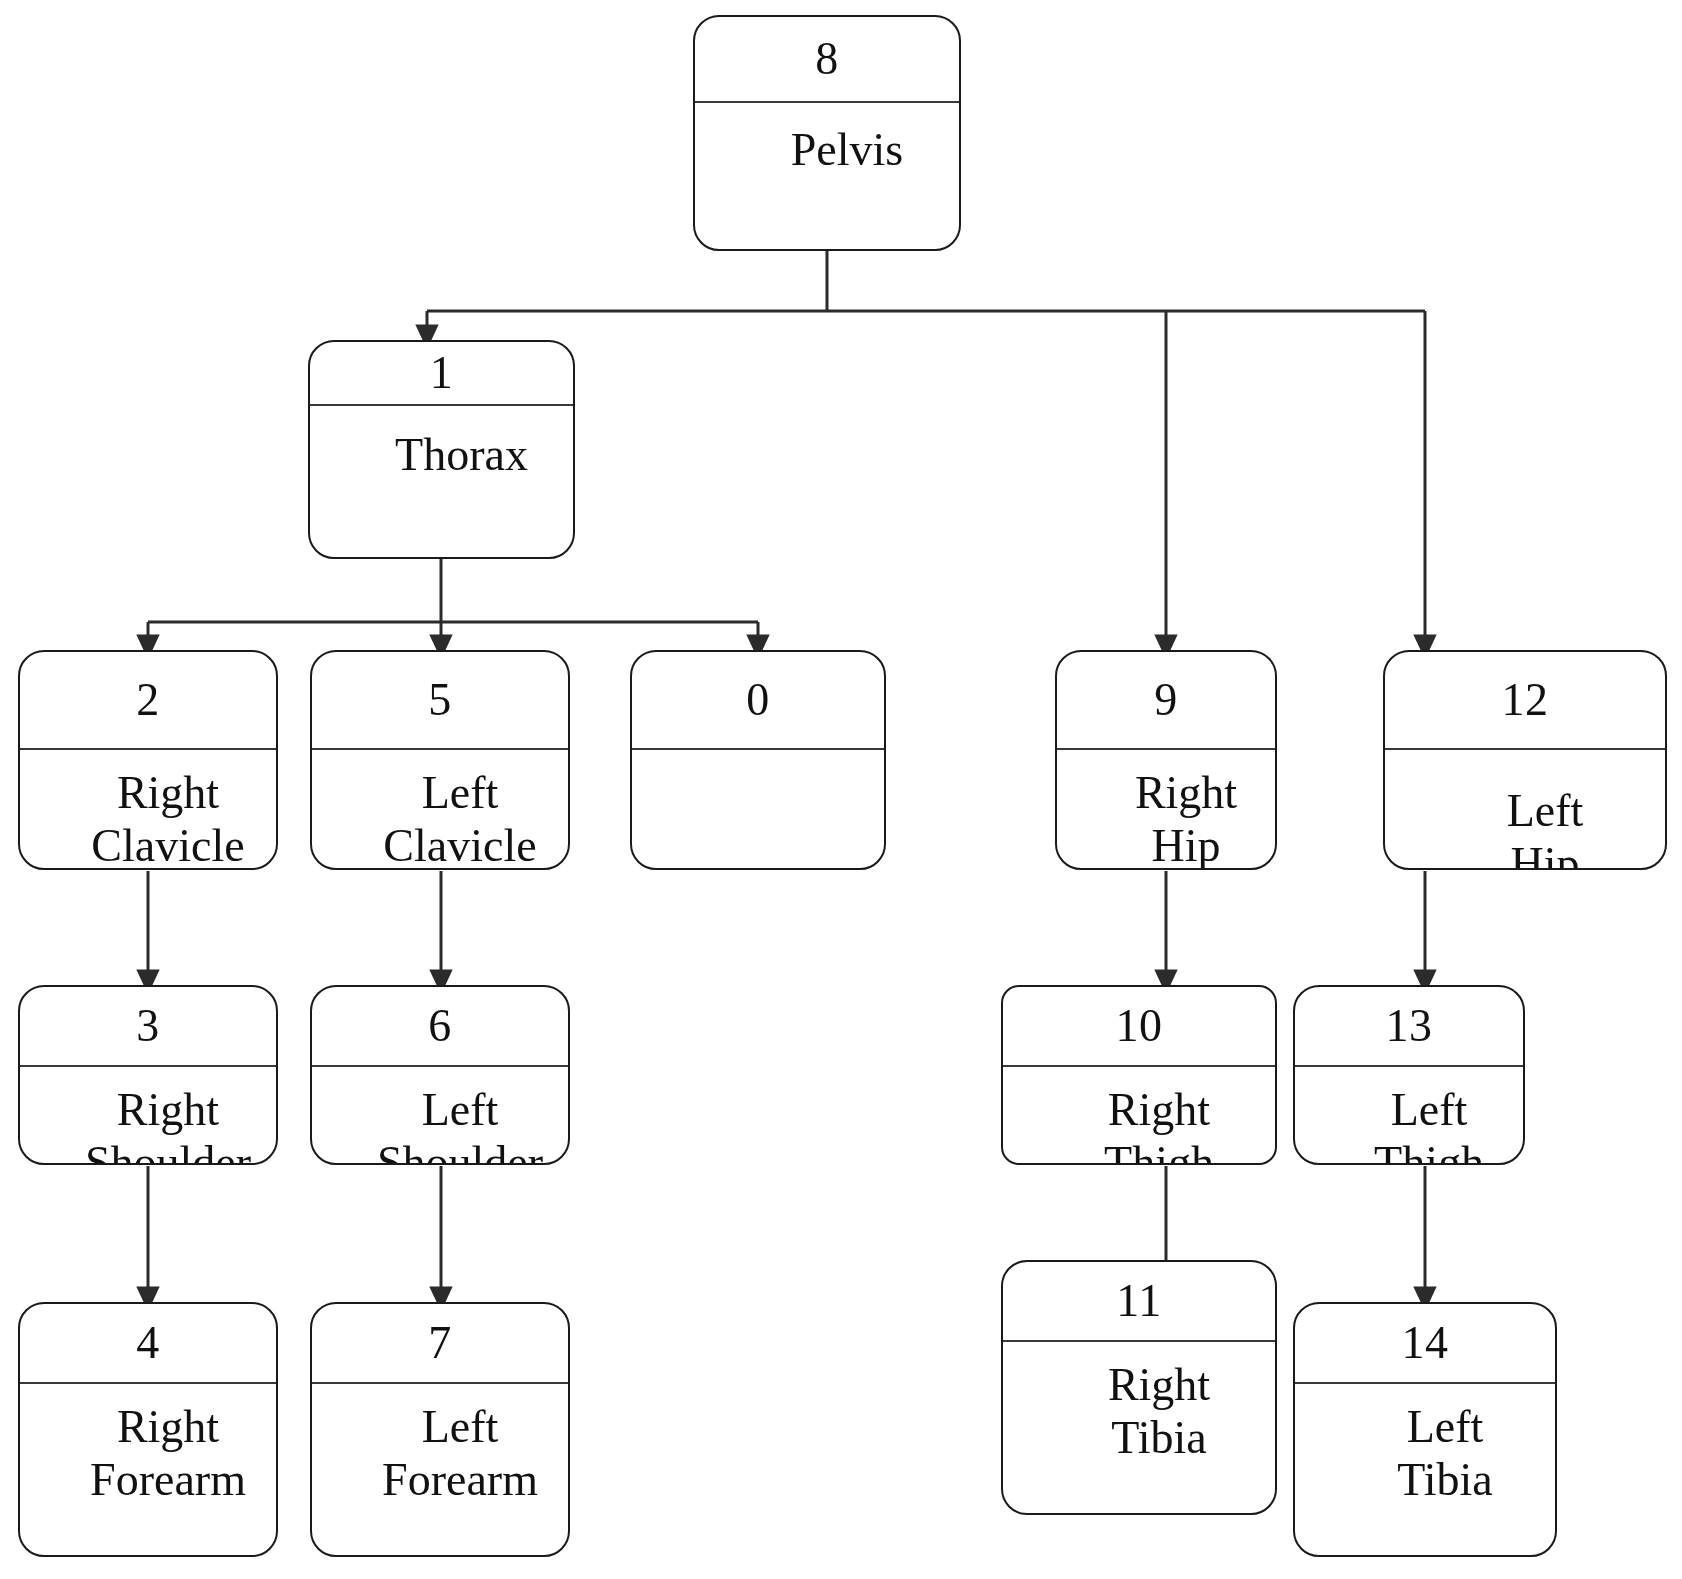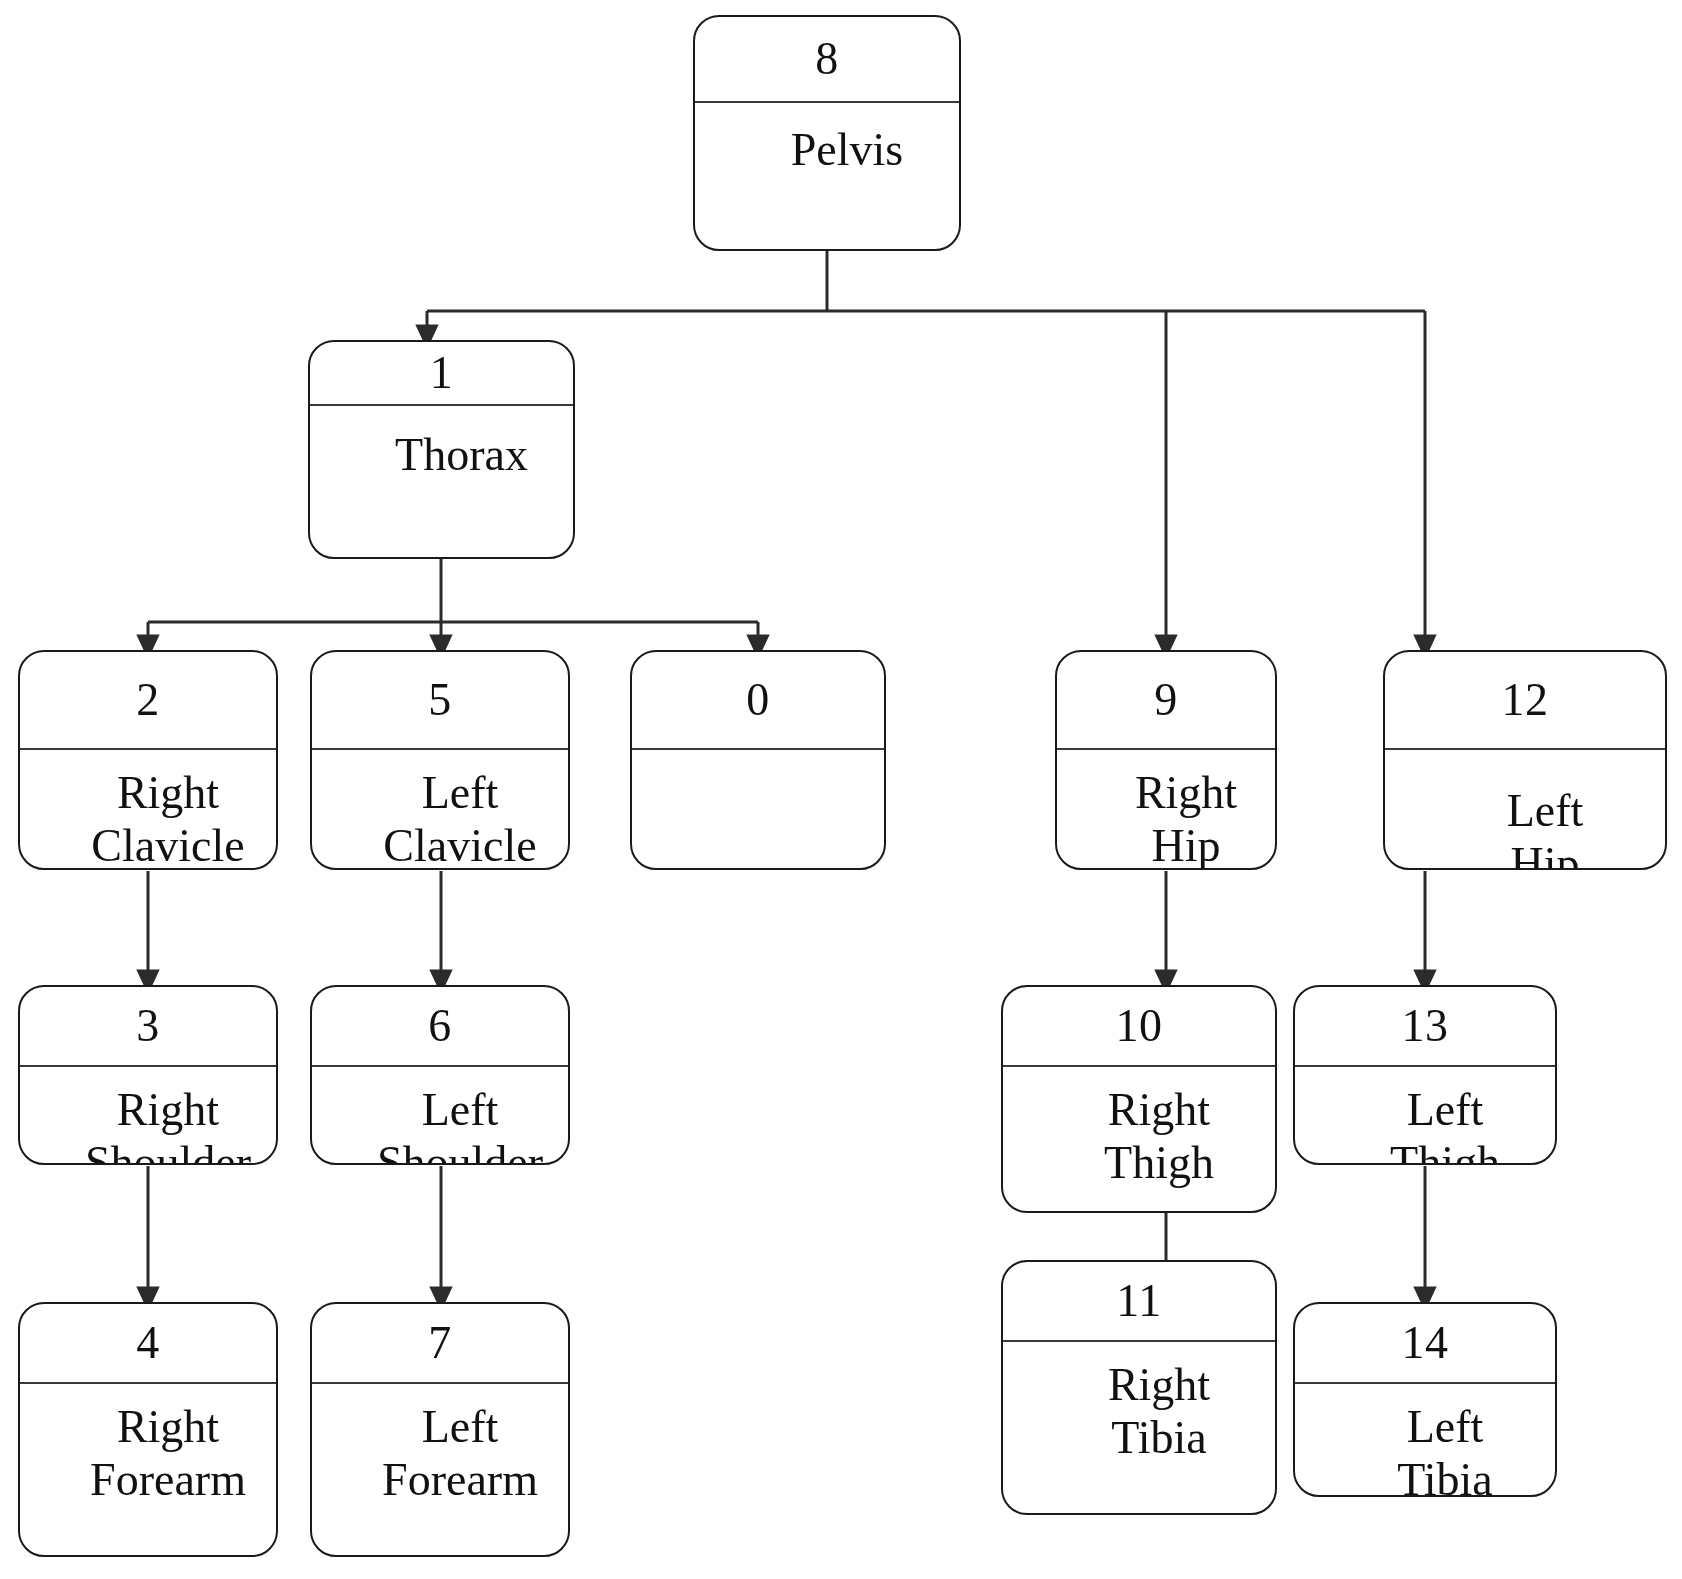--- a/index.html
+++ b/index.html
@@ -153,45 +153,45 @@
       <div class="node level3" style="left: 18px; top: 985px; width: 260px; height: 180px;">
         <div class="node-id">3</div>
         <div class="node-label">Right
 Shoulder</div>
       </div>
       <div class="node level3" style="left: 310px; top: 985px; width: 260px; height: 180px;">
         <div class="node-id">6</div>
         <div class="node-label">Left
 Shoulder</div>
       </div>
-      <div class="node level3" style="left: 1001px; top: 985px; width: 276px; height: 228px;">
+      <div class="node level3" style="left: 1001px; top: 985px; width: 276px; height: 180px; border-radius: 18px;">
         <div class="node-id">10</div>
         <div class="node-label">Right
 Thigh</div>
       </div>
-      <div class="node level3" style="left: 1293px; top: 985px; width: 264px; height: 180px;">
+      <div class="node level3" style="left: 1293px; top: 985px; width: 232px; height: 180px;">
         <div class="node-id">13</div>
         <div class="node-label">Left
 Thigh</div>
       </div>
       <div class="node level4" style="left: 18px; top: 1302px; width: 260px; height: 255px;">
         <div class="node-id">4</div>
         <div class="node-label">Right
 Forearm</div>
       </div>
       <div class="node level4" style="left: 310px; top: 1302px; width: 260px; height: 255px;">
         <div class="node-id">7</div>
         <div class="node-label">Left
 Forearm</div>
       </div>
       <div class="node level4" style="left: 1001px; top: 1260px; width: 276px; height: 255px; justify-content: space-between;">
         <div class="node-id">11</div>
         <div class="node-label">Right
 Tibia</div>
       </div>
-      <div class="node level4" style="left: 1293px; top: 1302px; width: 264px; height: 195px;">
+      <div class="node level4" style="left: 1293px; top: 1302px; width: 264px; height: 255px;">
         <div class="node-id">14</div>
         <div class="node-label">Left
 Tibia</div>
       </div>
     </div>
 
 </div>
 
 </body></html>

